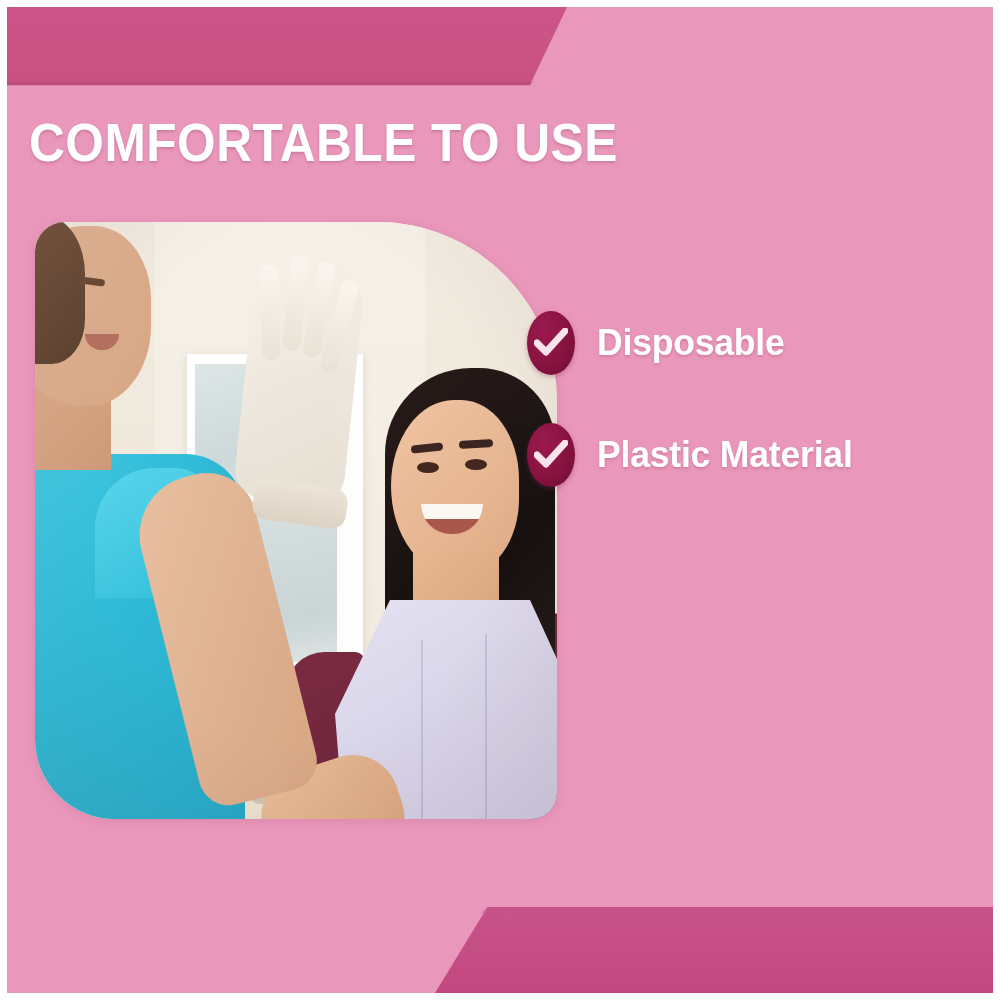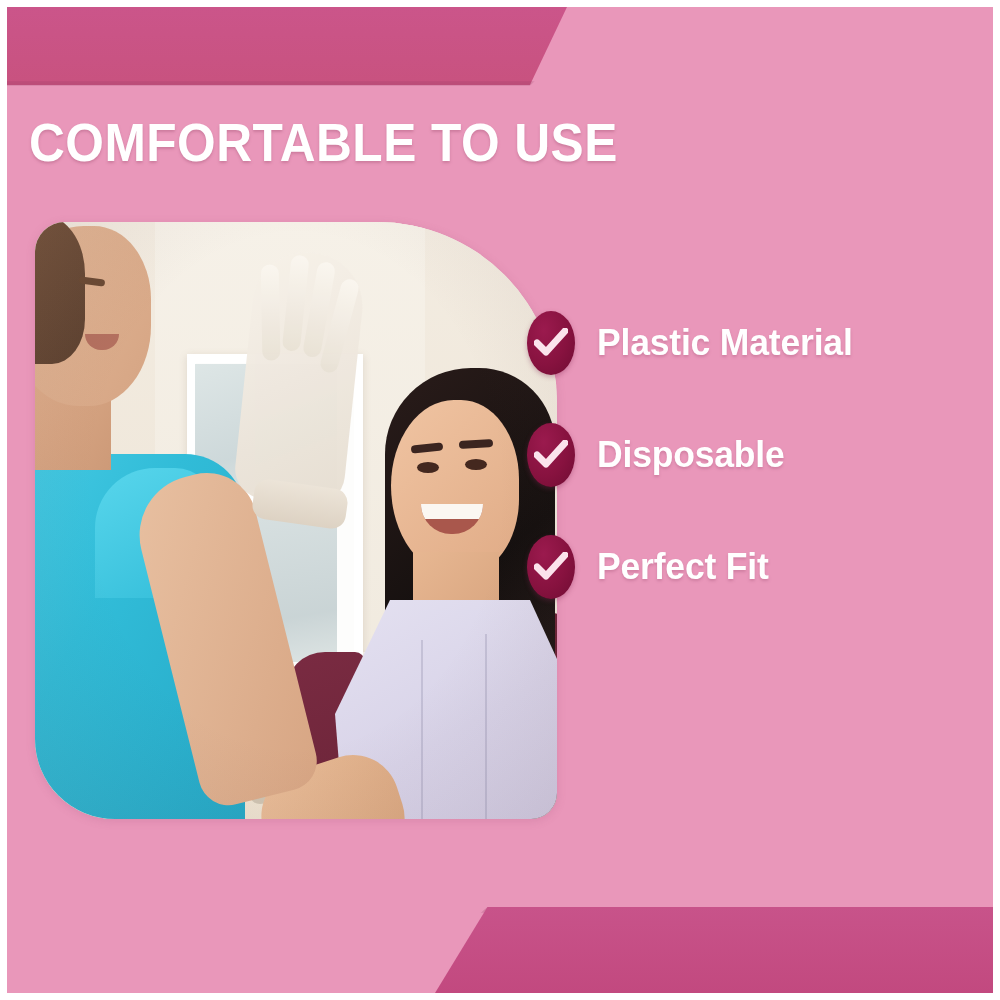--- a/index.html
+++ b/index.html
@@ -374,39 +374,31 @@
 
   <div class="features">
 
 
     <div class="feature-row">
       <div class="check-badge">
         <svg width="34" height="30" viewBox="0 0 34 30" aria-hidden="true">
           <path d="M3 15 L12 24 L31 3" fill="none" stroke="#fbe3ec" stroke-width="7" stroke-linecap="round" stroke-linejoin="round"></path>
         </svg>
       </div>
-      <div class="feature-label">Plastic Material</div>
+      <div class="feature-label">Disposable</div>
     </div>
 
     <div class="feature-row">
       <div class="check-badge">
         <svg width="34" height="30" viewBox="0 0 34 30" aria-hidden="true">
           <path d="M3 15 L12 24 L31 3" fill="none" stroke="#fbe3ec" stroke-width="7" stroke-linecap="round" stroke-linejoin="round"></path>
         </svg>
       </div>
-      <div class="feature-label">Disposable</div>
+      <div class="feature-label">Plastic Material</div>
     </div>
 
-    <div class="feature-row">
-      <div class="check-badge">
-        <svg width="34" height="30" viewBox="0 0 34 30" aria-hidden="true">
-          <path d="M3 15 L12 24 L31 3" fill="none" stroke="#fbe3ec" stroke-width="7" stroke-linecap="round" stroke-linejoin="round"></path>
-        </svg>
-      </div>
-      <div class="feature-label">Perfect Fit</div>
-    </div>
 
   </div>
 
   <div class="banner-bottom-shadow"></div>
   <div class="banner banner-bottom"></div>
 
 </div>
 
 </body></html>

